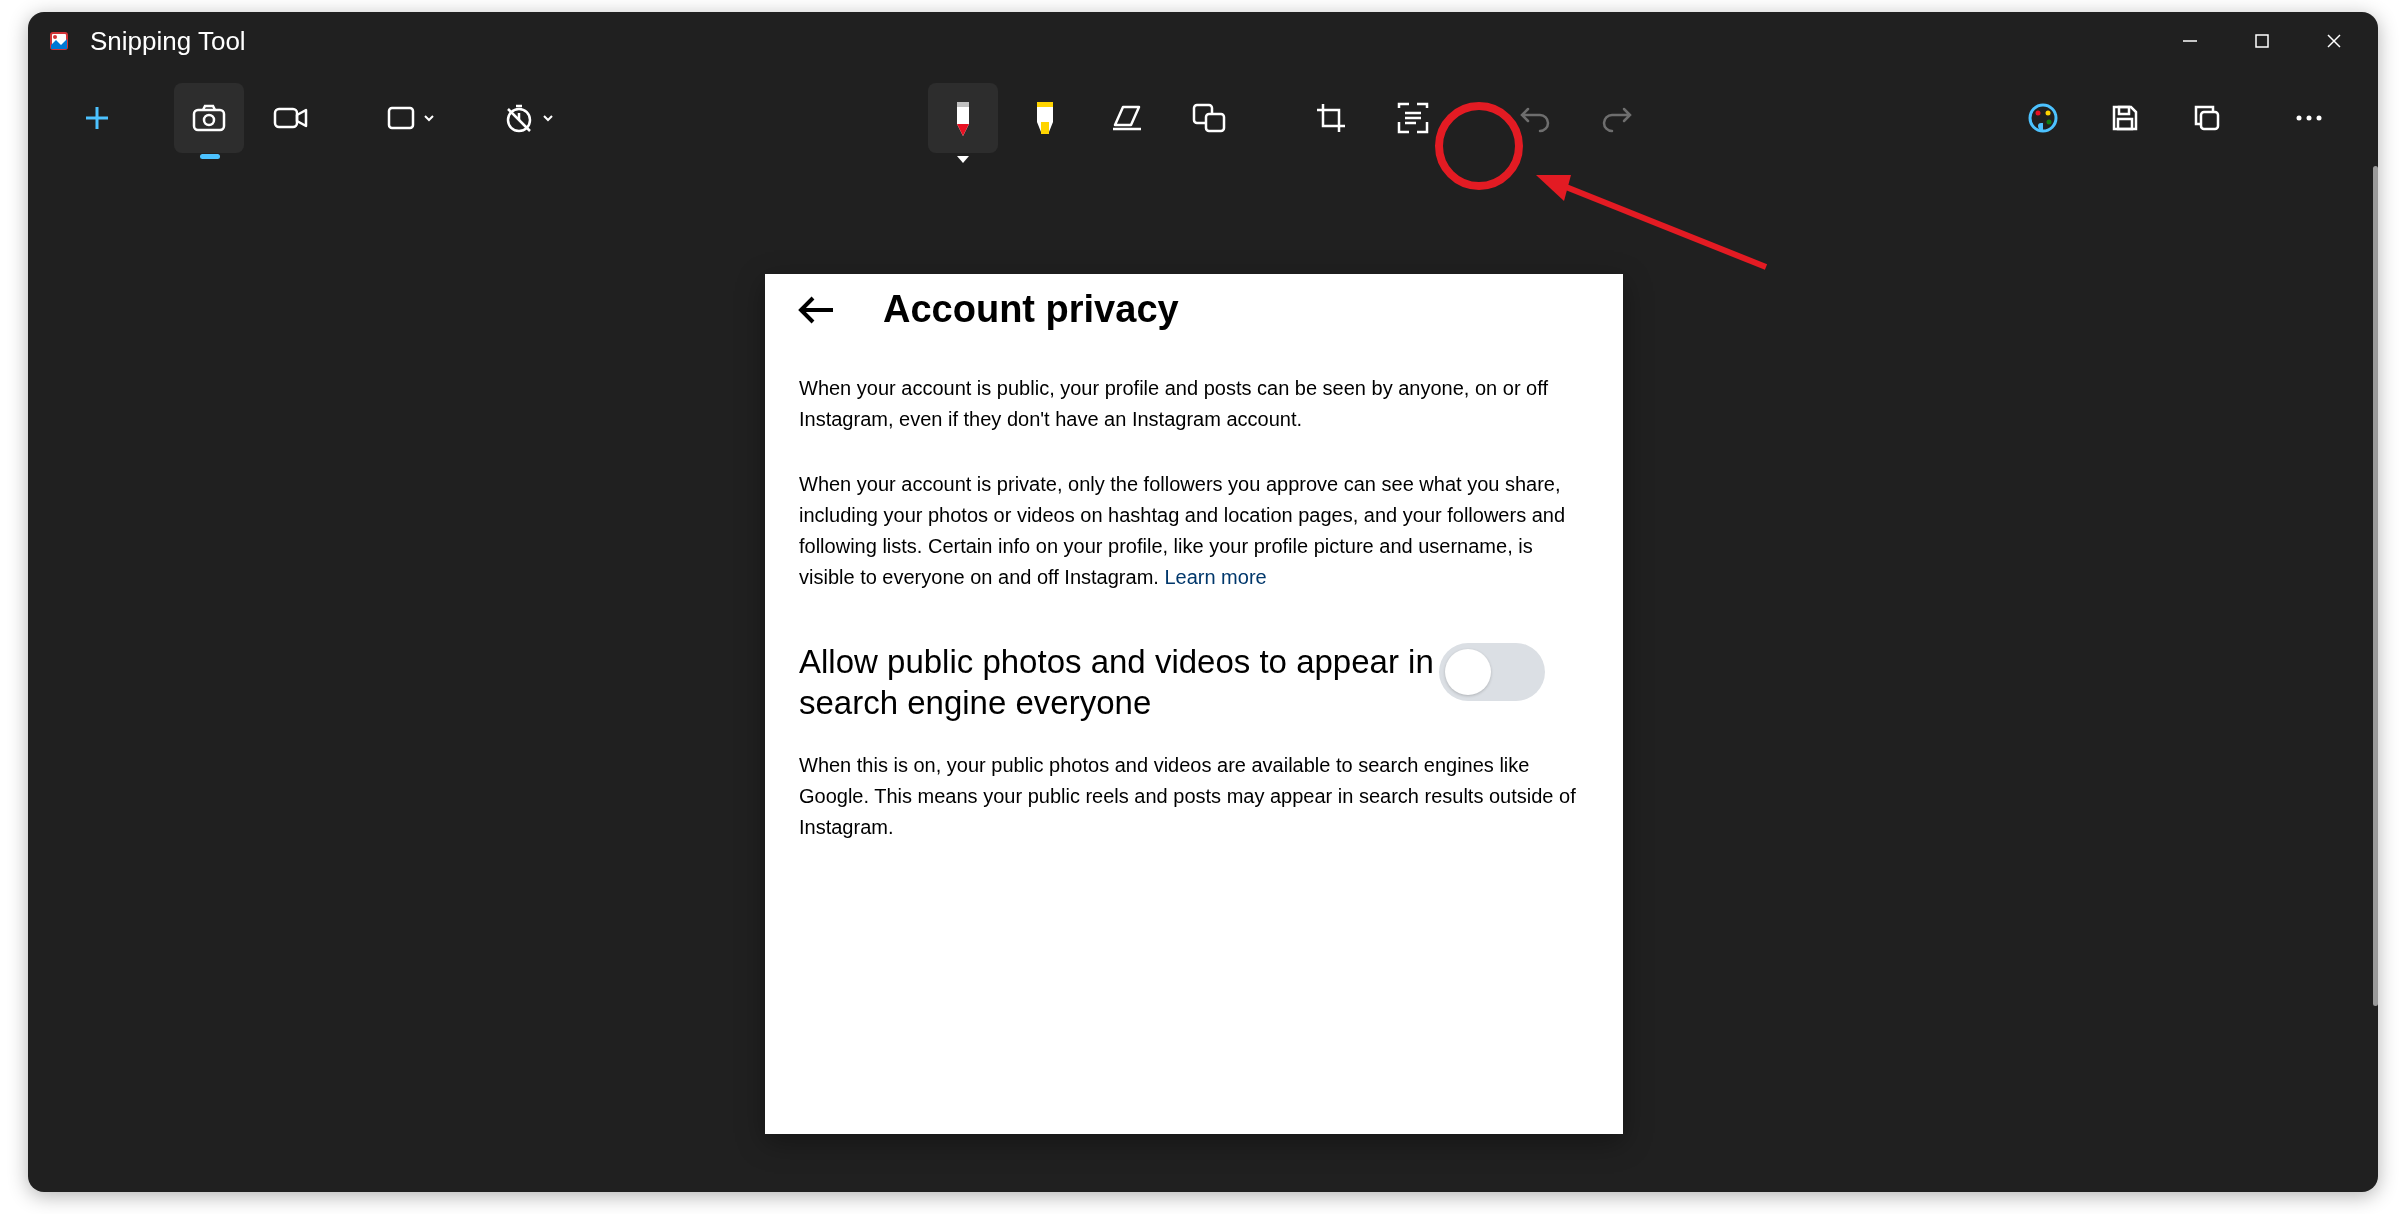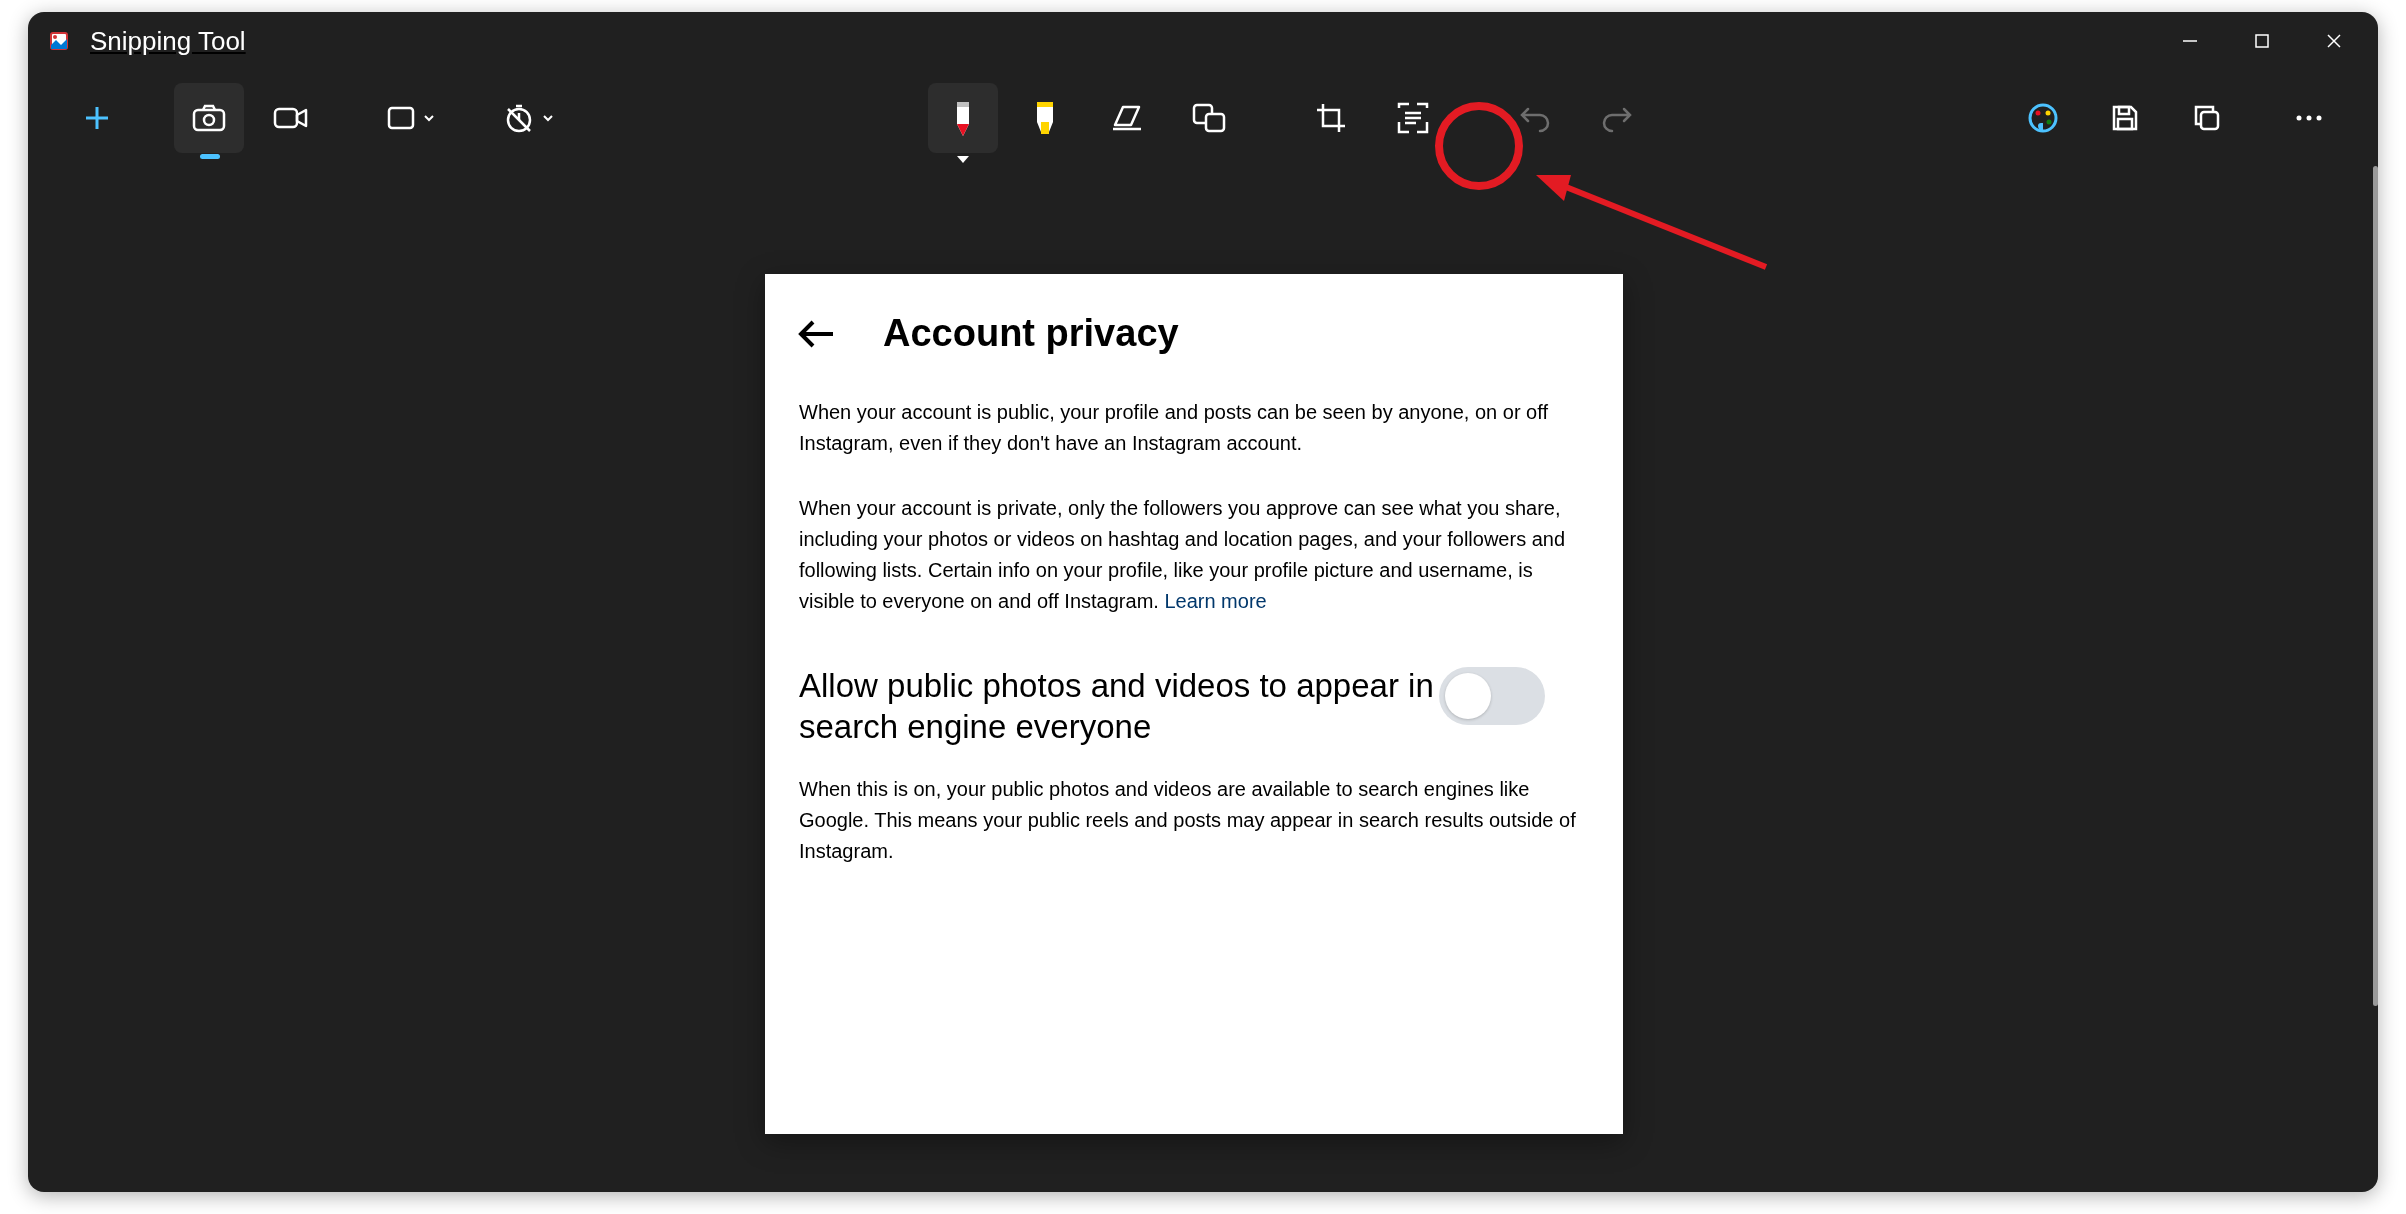--- a/index.html
+++ b/index.html
@@ -14,21 +14,20 @@
   .window {
     position: absolute;
     left: 28px;
     top: 12px;
     width: 2350px;
     height: 1180px;
     background: #202020;
     border-radius: 16px;
     box-shadow: 0 4px 20px rgba(0,0,0,0.3);
     overflow: hidden;
-    text-decoration: underline;
   }
   .titlebar {
     height: 58px;
     display: flex;
     align-items: center;
     padding: 0 8px 0 18px;
     color: #ffffff;
   }
   .titlebar-icon {
     width: 26px;
@@ -164,21 +163,20 @@
     background: #ffffff;
     box-shadow: 0 8px 26px rgba(0,0,0,0.35);
     color: #000000;
     padding: 0;
     overflow: hidden;
   }
   .panel-header {
     display: flex;
     align-items: center;
     padding: 14px 20px 22px 30px;
-    margin-top: 24px;
   }
   .back-arrow {
     font-size: 38px;
     margin-right: 48px;
     cursor: pointer;
     width: 40px;
   }
   .panel-title {
     font-size: 38px;
     font-weight: 700;

